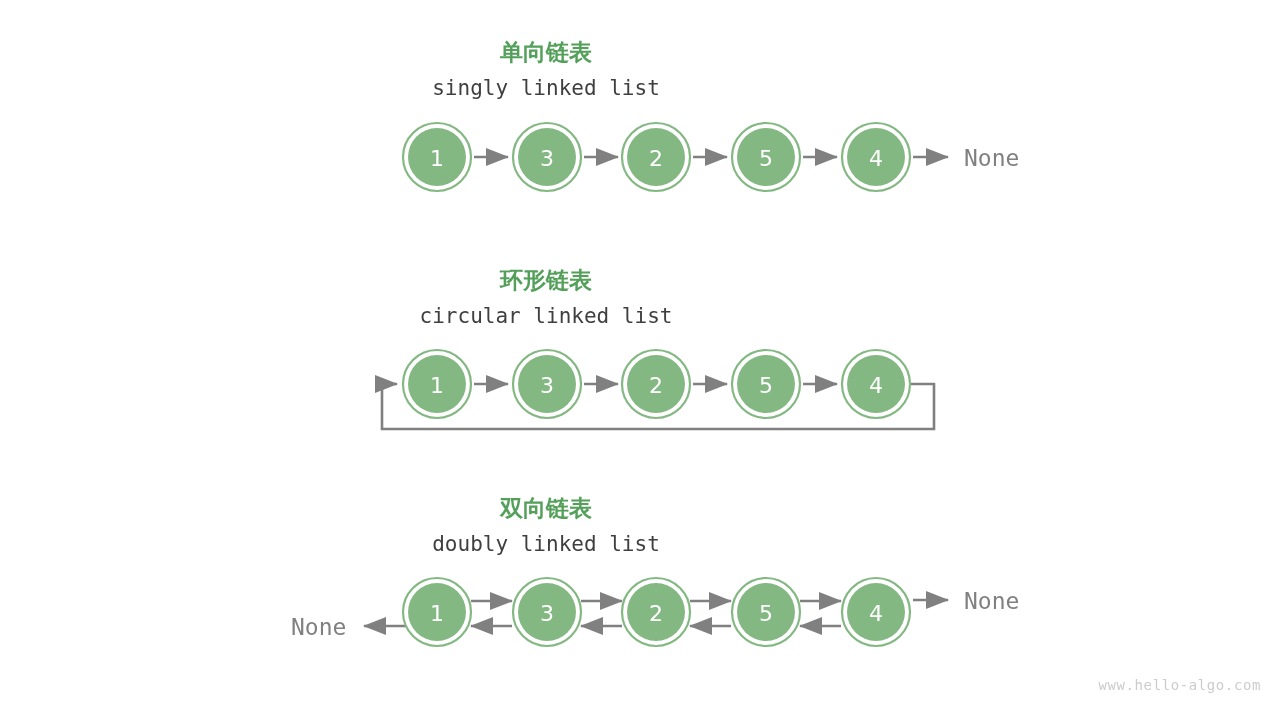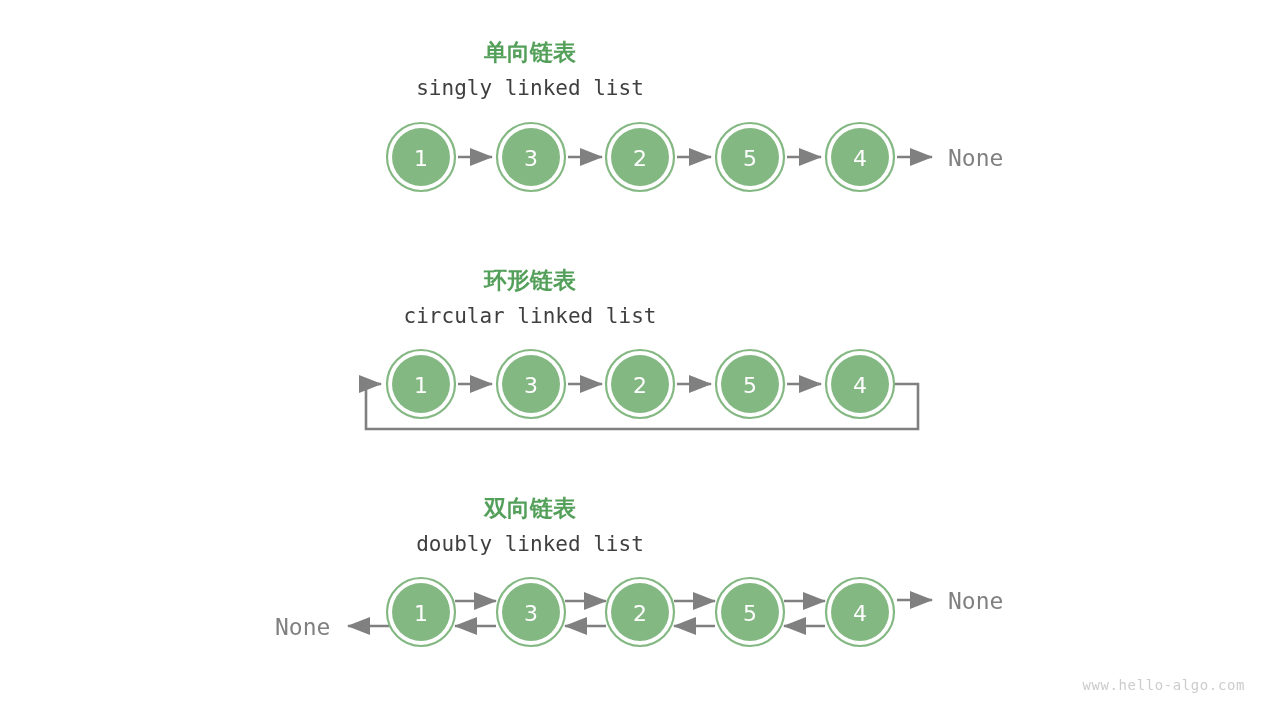--- a/index.html
+++ b/index.html
@@ -9,21 +9,21 @@
   }
   body {
     width: 1280px;
     height: 720px;
     position: relative;
     overflow: hidden;
     font-family: "DejaVu Sans", sans-serif;
   }
   #stage {
     position: absolute;
-    left: 0; top: 0;
+    left: 16px; top: 0;
     width: 1228px;
     height: 720px;
   }
   svg#diagram {
     position: absolute;
     left: 0; top: 0;
     width: 1280px;
     height: 720px;
     display: block;
   }

